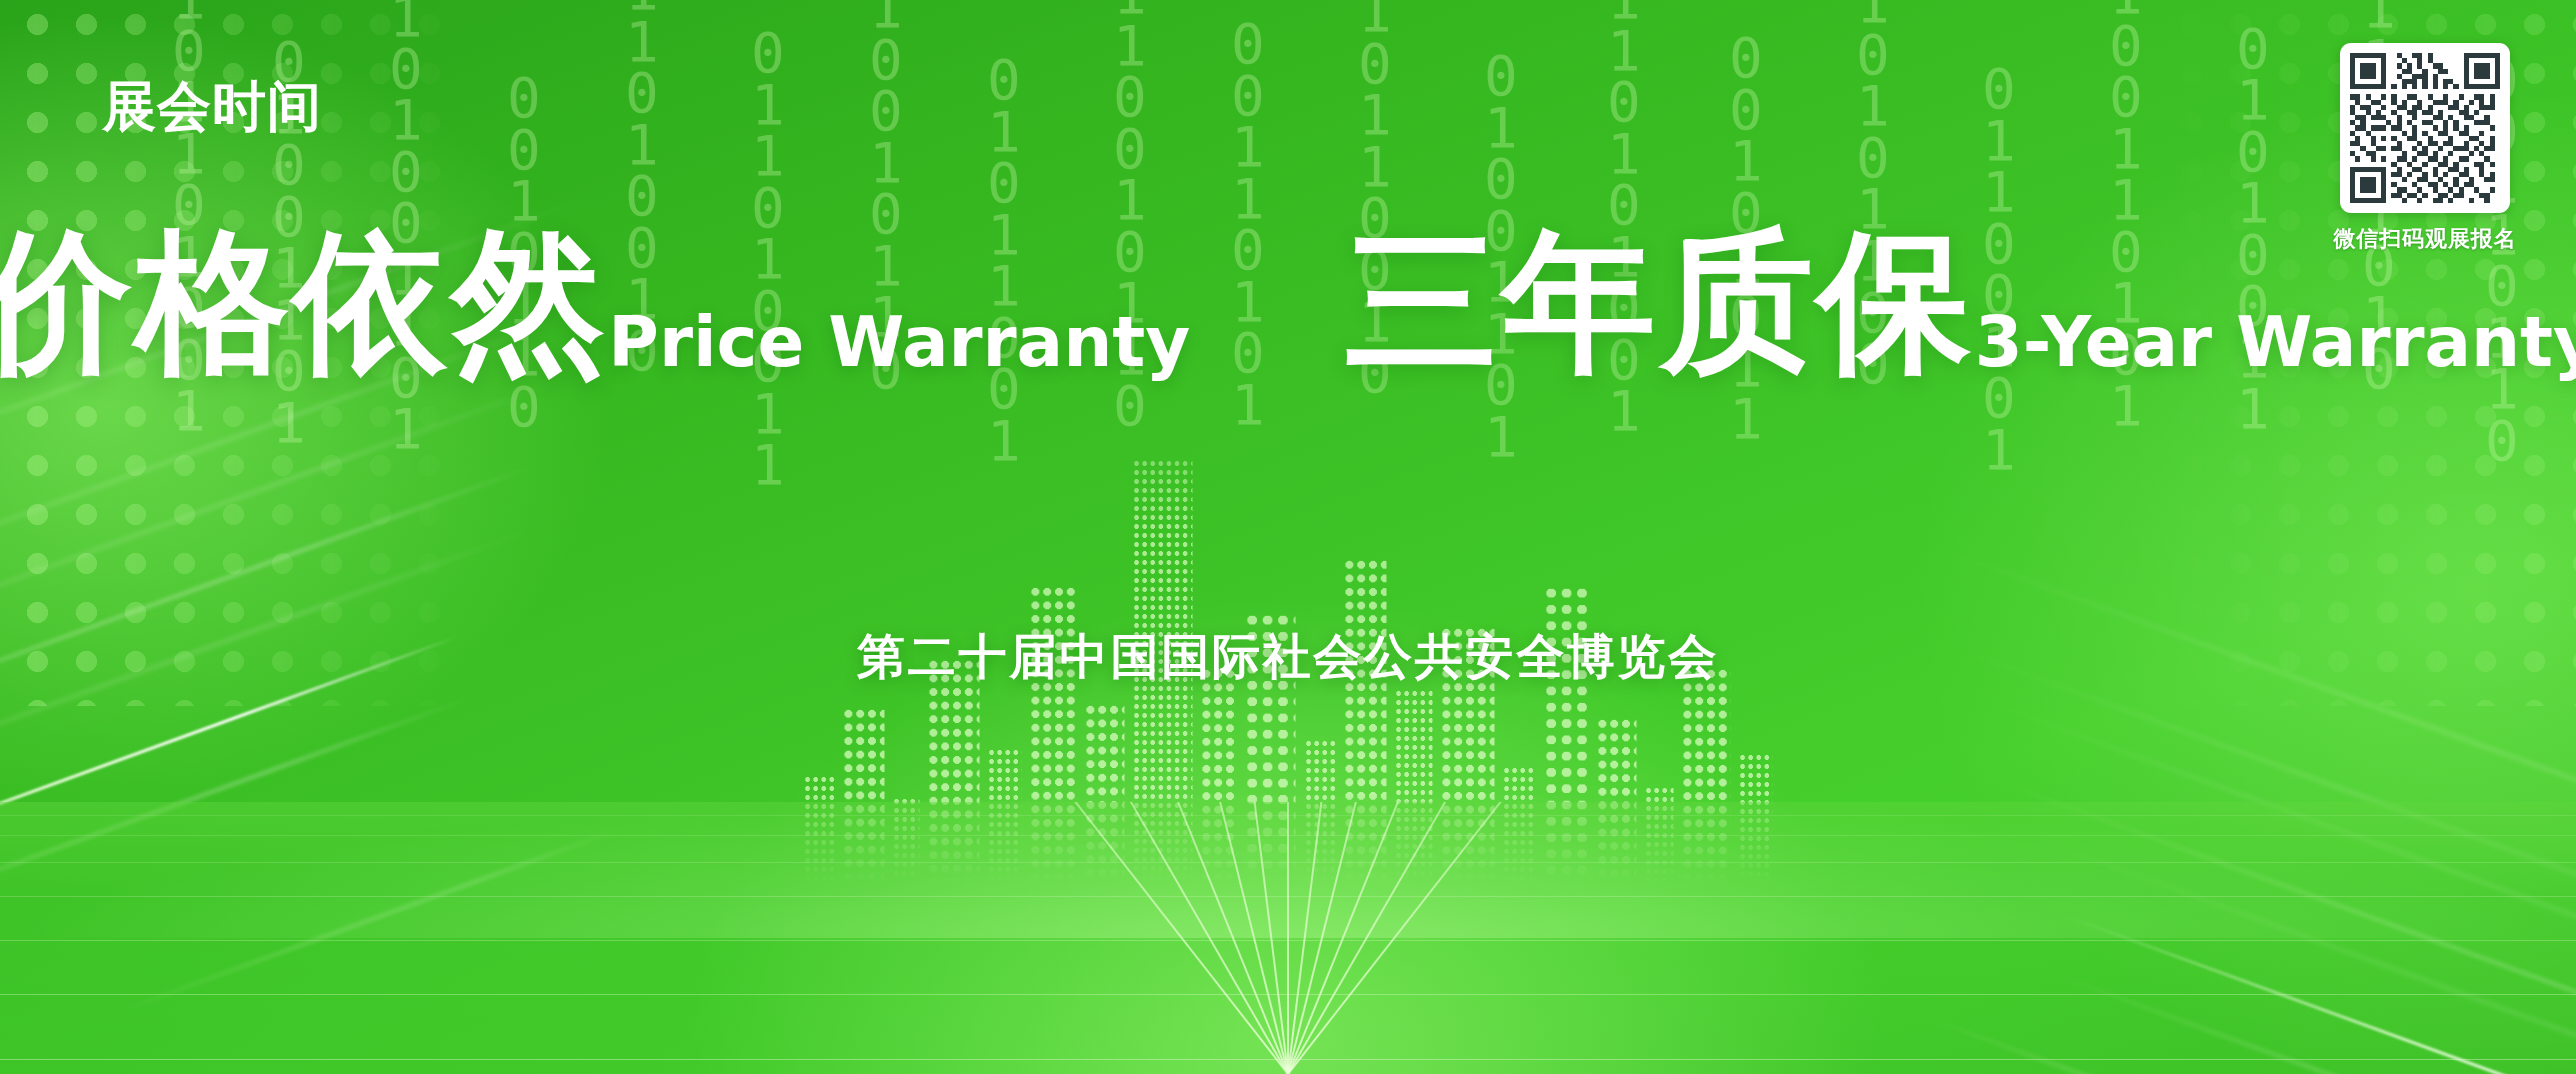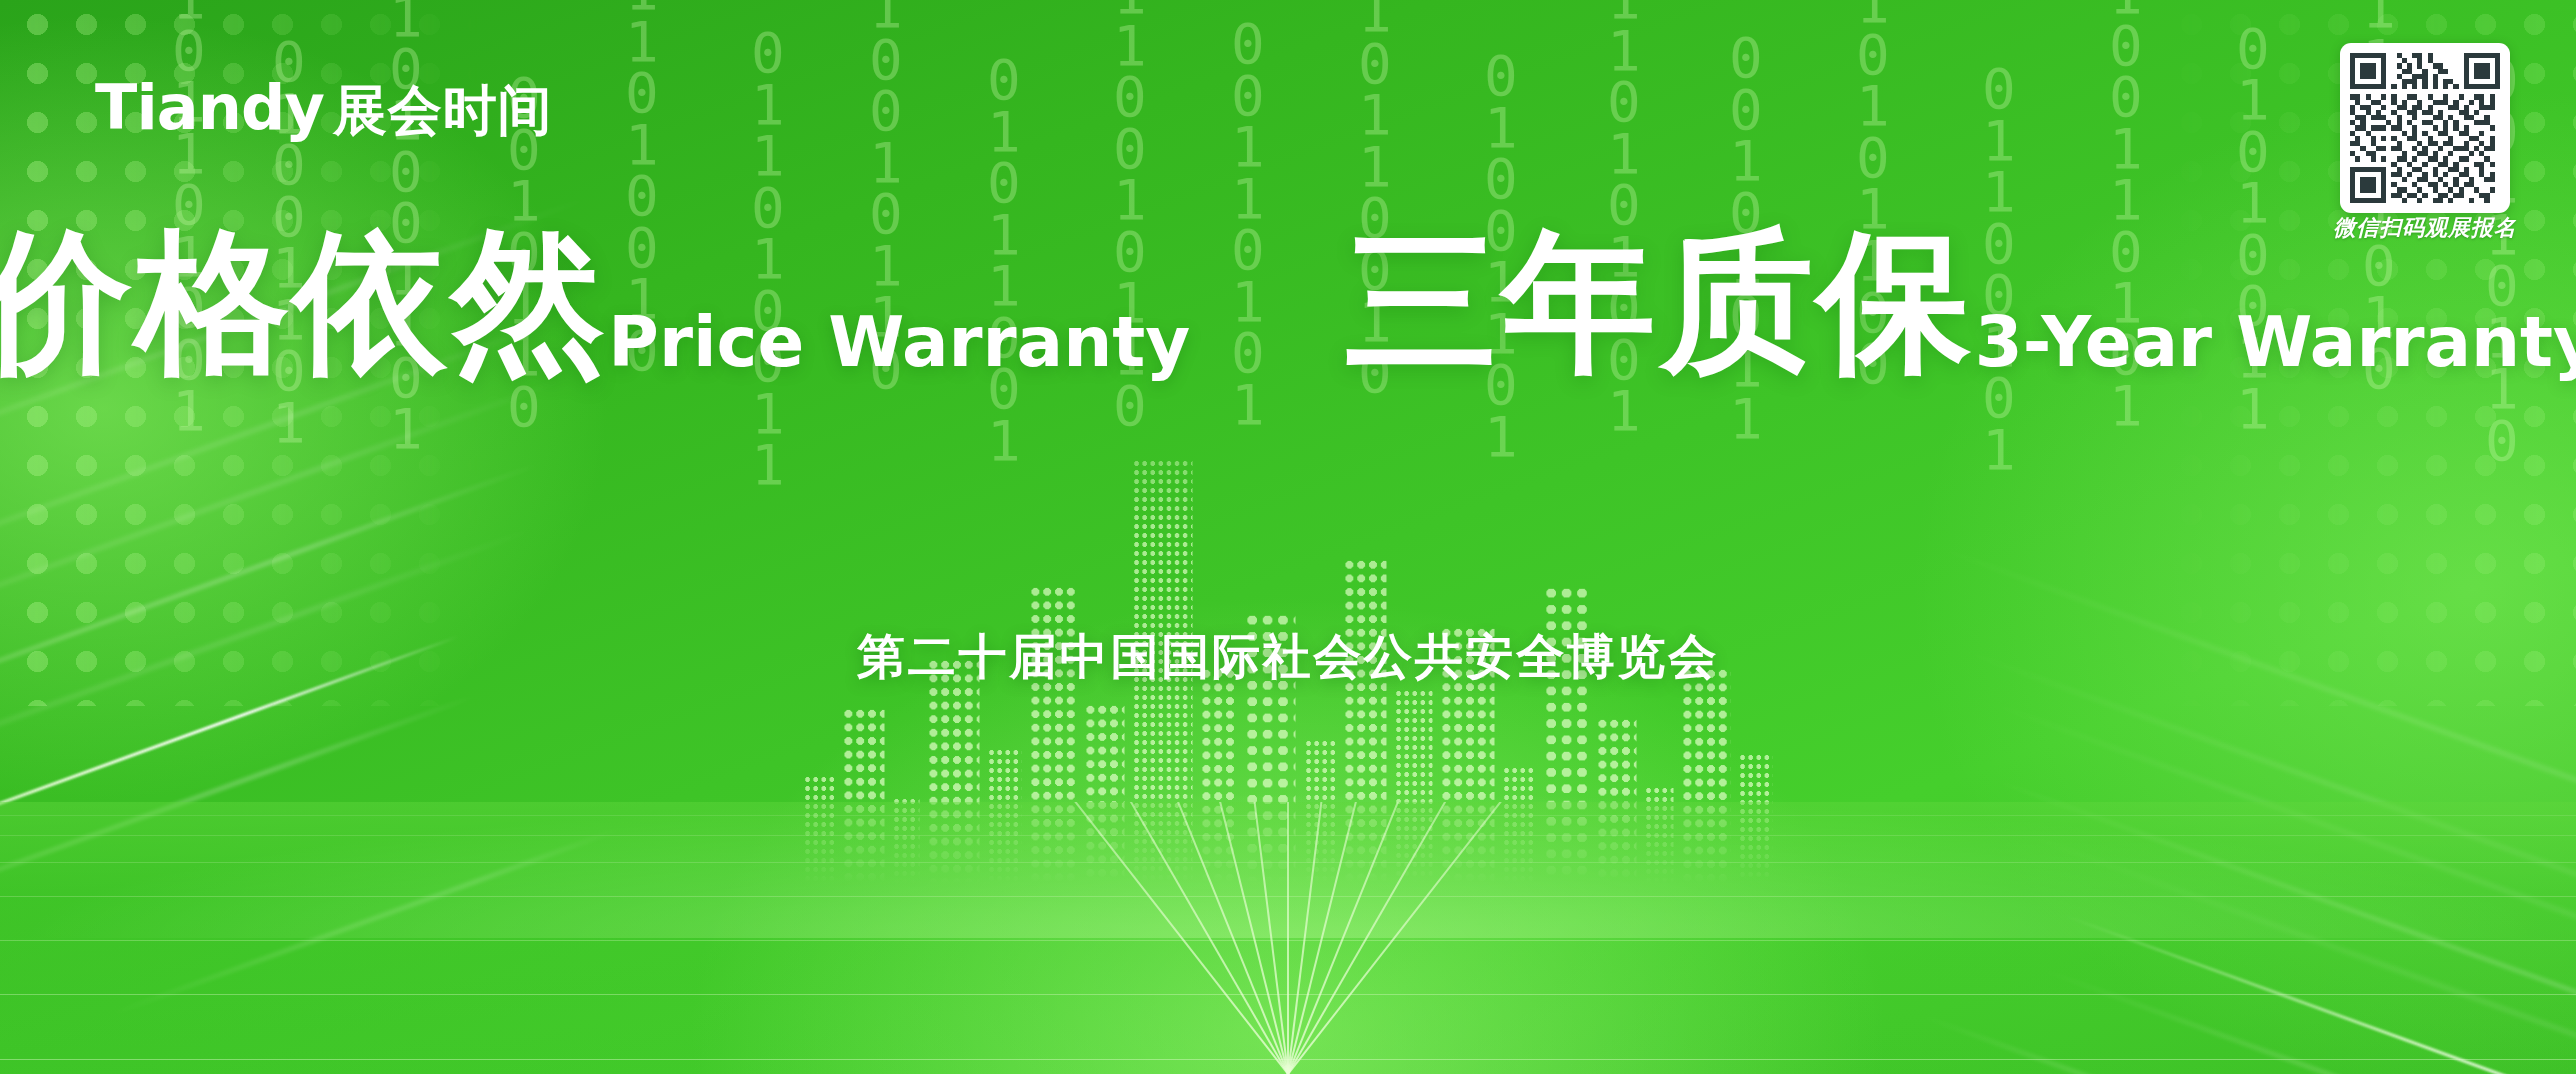--- a/index.html
+++ b/index.html
@@ -119,24 +119,23 @@
   .qr-block{
     position:absolute; right:47px; top:43px; z-index:40;
     width:208px; display:flex; flex-direction:column; align-items:center;
   }
   .qr-card{
     width:170px; height:170px; background:#fff; border-radius:11px;
     padding:10px; box-shadow:0 2.7px 11px rgba(0,60,0,.22);
   }
   .qr-card svg{display:block;width:100%;height:100%;}
   .qr-caption{
-    color:#fff; font-size:22px; font-weight:700;
+    margin-top:11px; color:#fff; font-size:22px; font-weight:700;
     letter-spacing:0.9px; text-shadow:0 0.9px 2.7px rgba(0,70,0,.35);
     white-space:nowrap;
-    font-style:italic;
   }
 
   
   .headline{
     position:absolute; left:0; right:0; top:224px; z-index:30;
     display:flex; justify-content:center; align-items:flex-start; gap:154px;
   }
   .head-col{display:flex;flex-direction:row;align-items:flex-end;}
   .head-cn{
     font-size:154px; font-weight:900; color:#fff; line-height:1.02;
@@ -409,21 +408,20 @@
       <div class="hline" style="top: 12.7px; opacity: 0.23;"></div>
       <div class="hline" style="top: 33px; opacity: 0.27;"></div>
       <div class="hline" style="top: 60px; opacity: 0.32;"></div>
       <div class="hline" style="top: 94px; opacity: 0.39;"></div>
       <div class="hline" style="top: 138px; opacity: 0.48;"></div>
       <div class="hline" style="top: 192px; opacity: 0.59;"></div>
       <div class="hline" style="top: 257px; opacity: 0.72;"></div>
     </div>
 
   <div class="logo">
-    <span class="logo-en">Tiandy</span>
     <span class="logo-cn">展会时间</span>
   </div>
 
   <div class="qr-block">
     <div class="qr-card">
       <svg viewBox="0 0 29 29" shape-rendering="crispEdges" aria-hidden="true">
         <rect width="29" height="29" fill="#ffffff"></rect>
         <g fill="#2b3a3c">
 
           <path d="M0 0h7v7H0z"></path>

